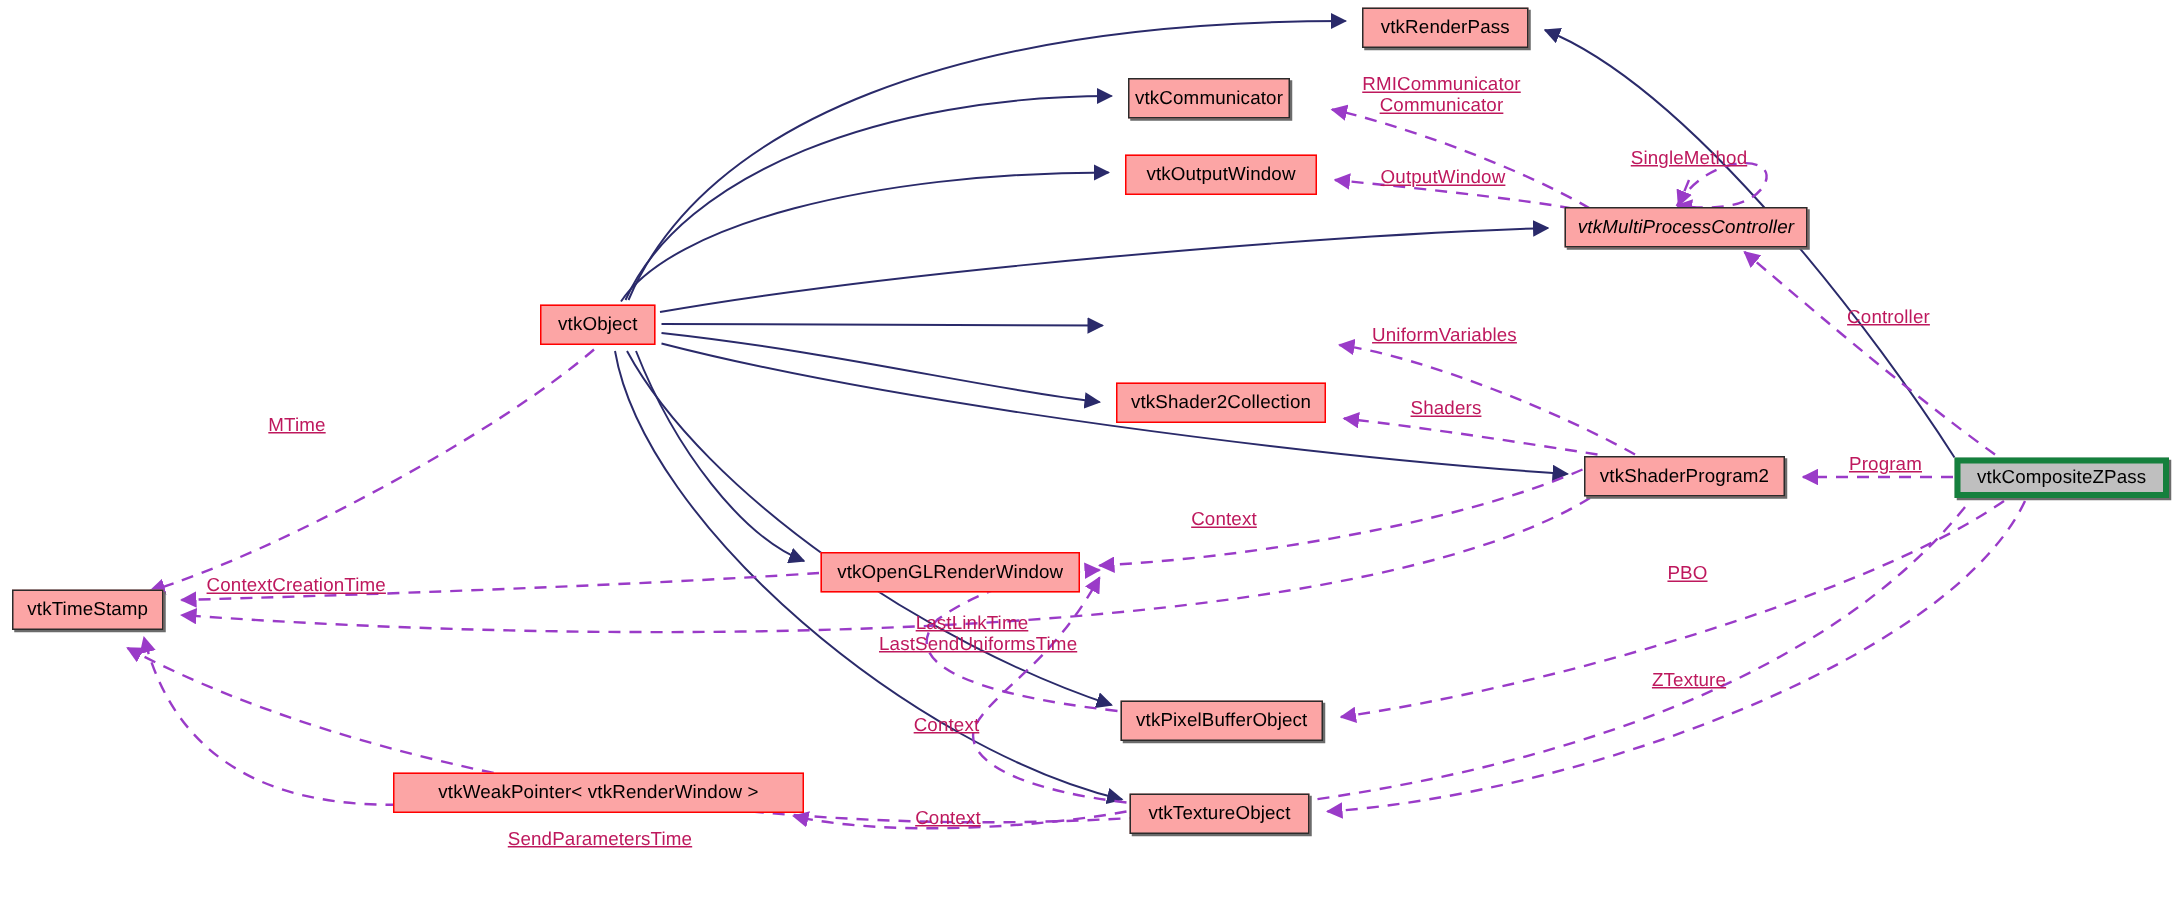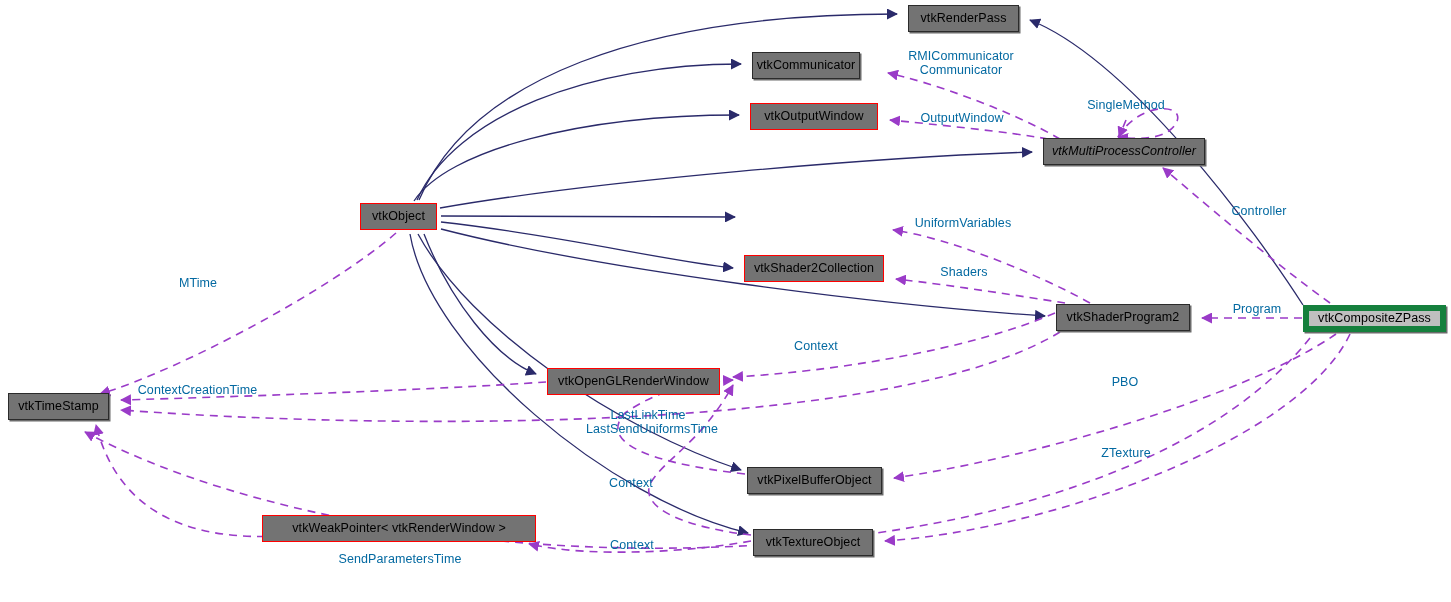--- a/index.html
+++ b/index.html
@@ -27,42 +27,43 @@
     position: absolute;
     box-sizing: border-box;
     display: flex;
     align-items: center;
     justify-content: center;
     font-size: 12.5px;
     line-height: 1;
     color: #000000;
     white-space: nowrap;
     letter-spacing: 0.1px;
-    background: #737373;
+    background: #fca5a5;
   }
   .node.black {
     border: 1px solid #2b2b2b;
     box-shadow: 1.5px 1.5px 0 0 #6b6b6b;
   }
   .node.red {
     border: 1px solid #ff0000;
   }
   .node.highlight {
-    border: 6px solid #15803d;
+    border: 4px solid #15803d;
     background: #bfbfbf;
     box-shadow: 1.5px 1.5px 0 0 #6b6b6b;
   }
   .edge-label {
     position: absolute;
     font-size: 12.5px;
     line-height: 13.5px;
-    color: #0369a1;
+    color: #be185d;
     white-space: pre;
     text-align: center;
     letter-spacing: 0.1px;
+    text-decoration: underline;
   }
 </style>
 </head>
 <body>
 
 <div id="canvas">
 
   <svg id="edge-layer" viewBox="0 0 1451 602" xmlns="http://www.w3.org/2000/svg">
     <defs>
       <marker id="ih-arrow" markerWidth="11" markerHeight="11" refX="10" refY="5.5" orient="auto" markerUnits="userSpaceOnUse">

